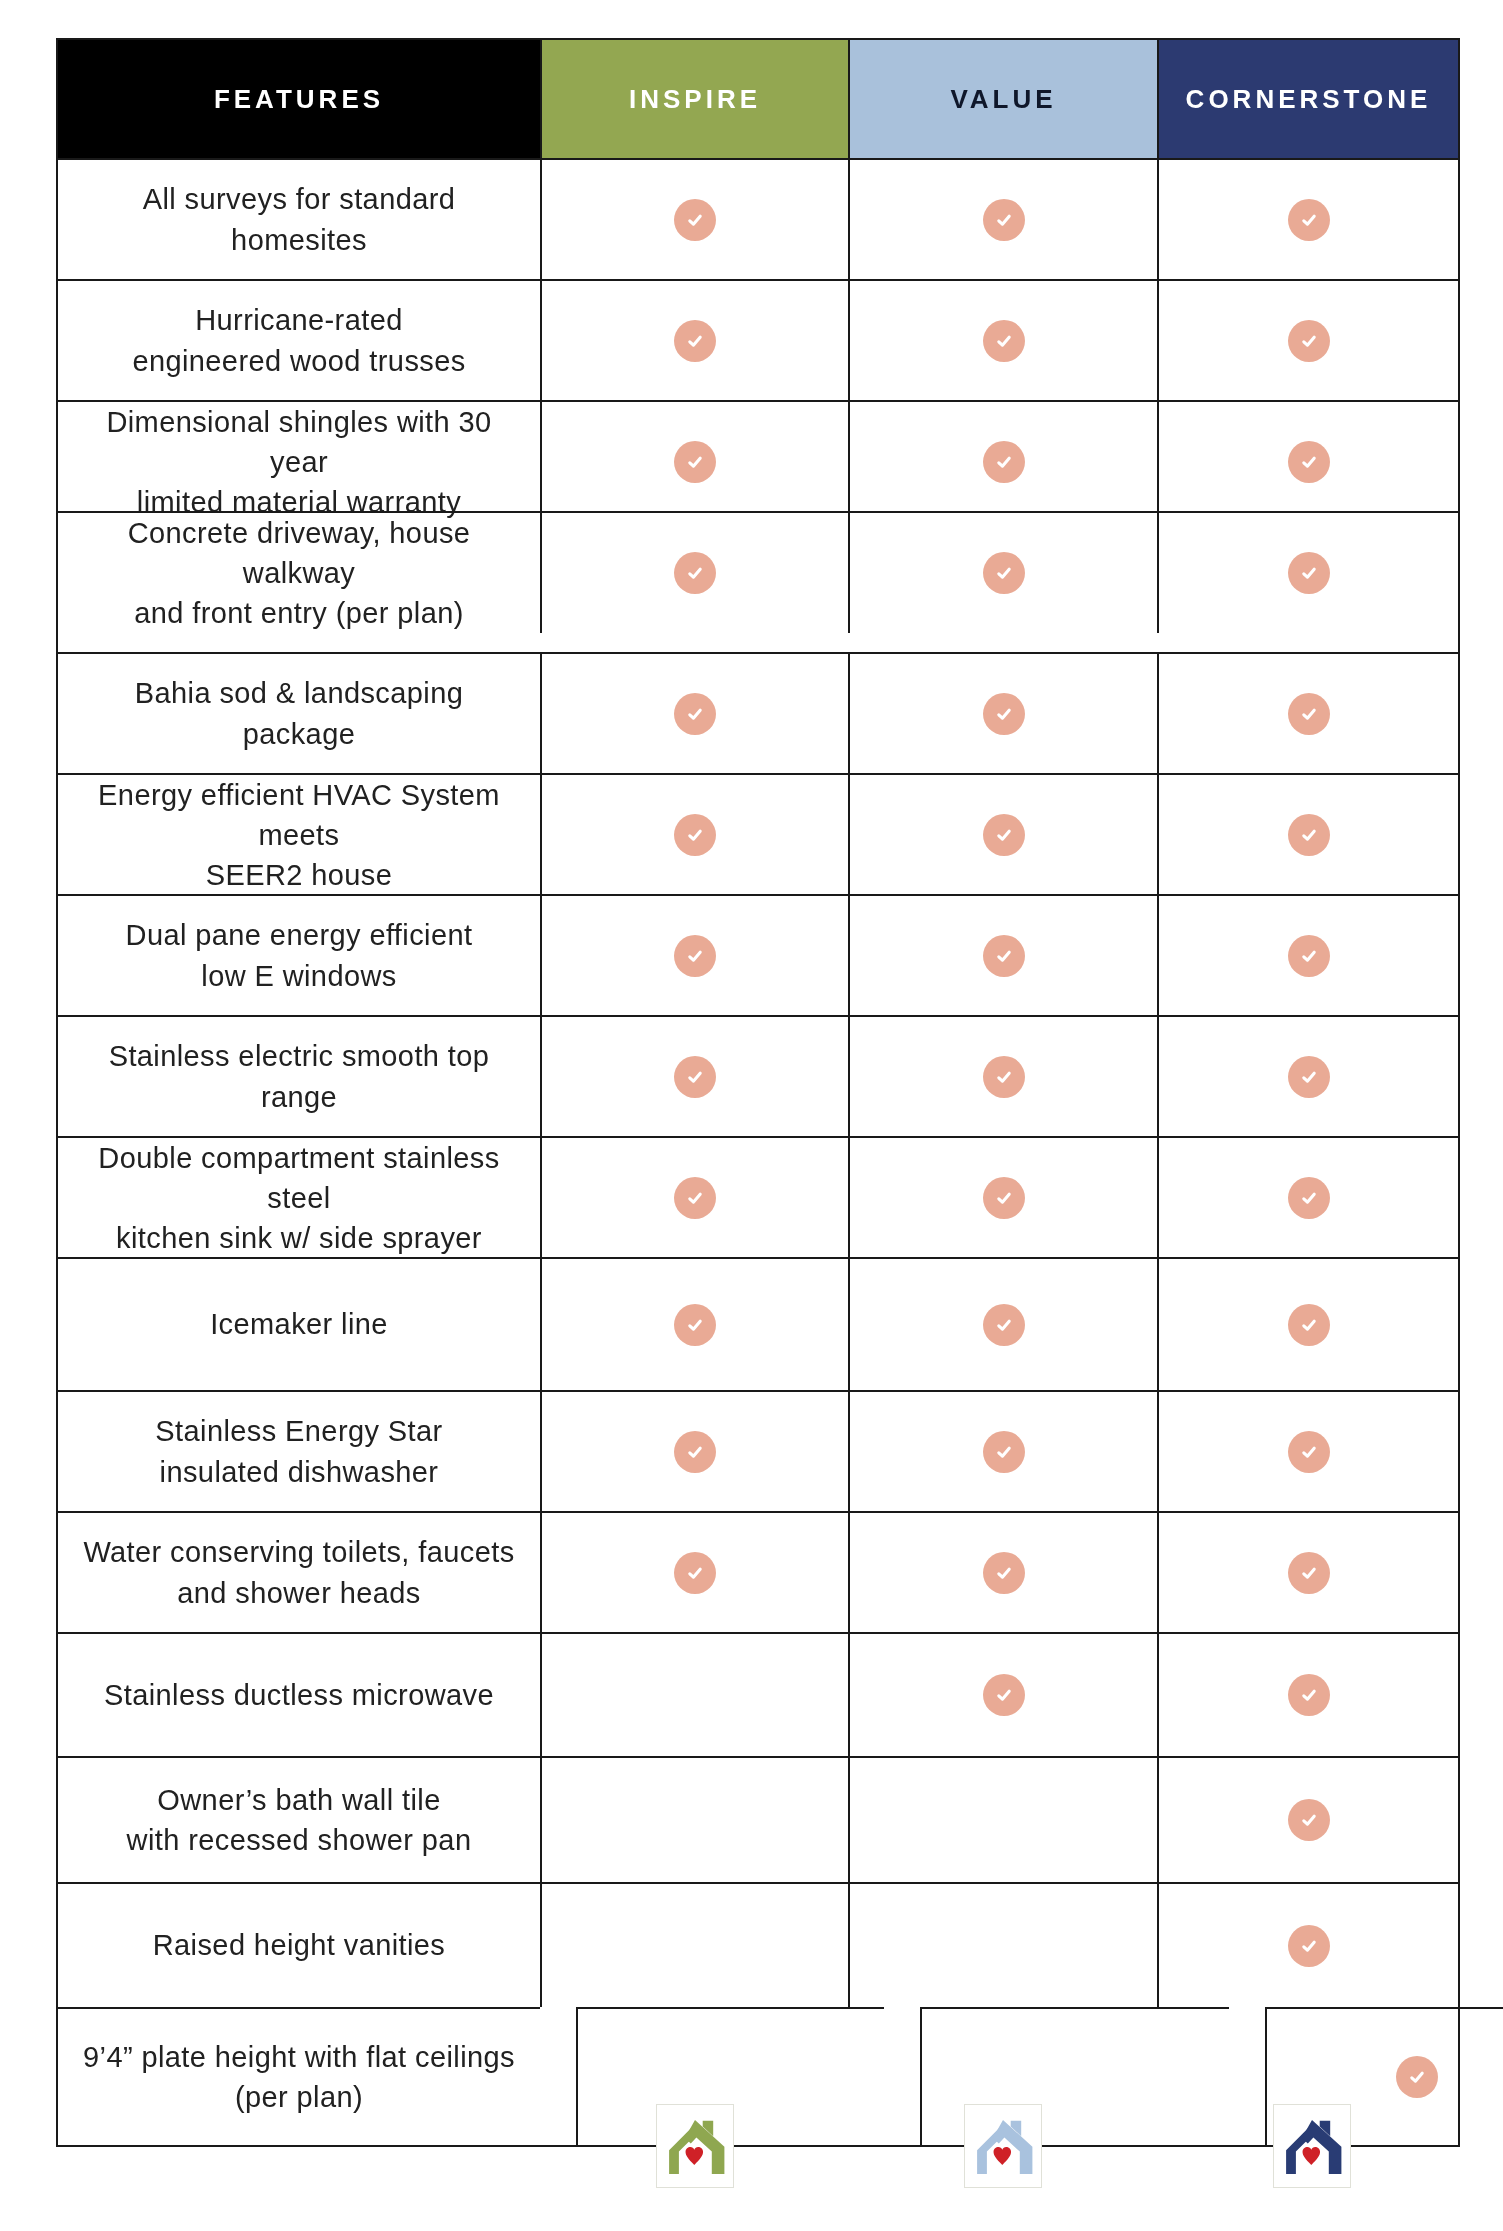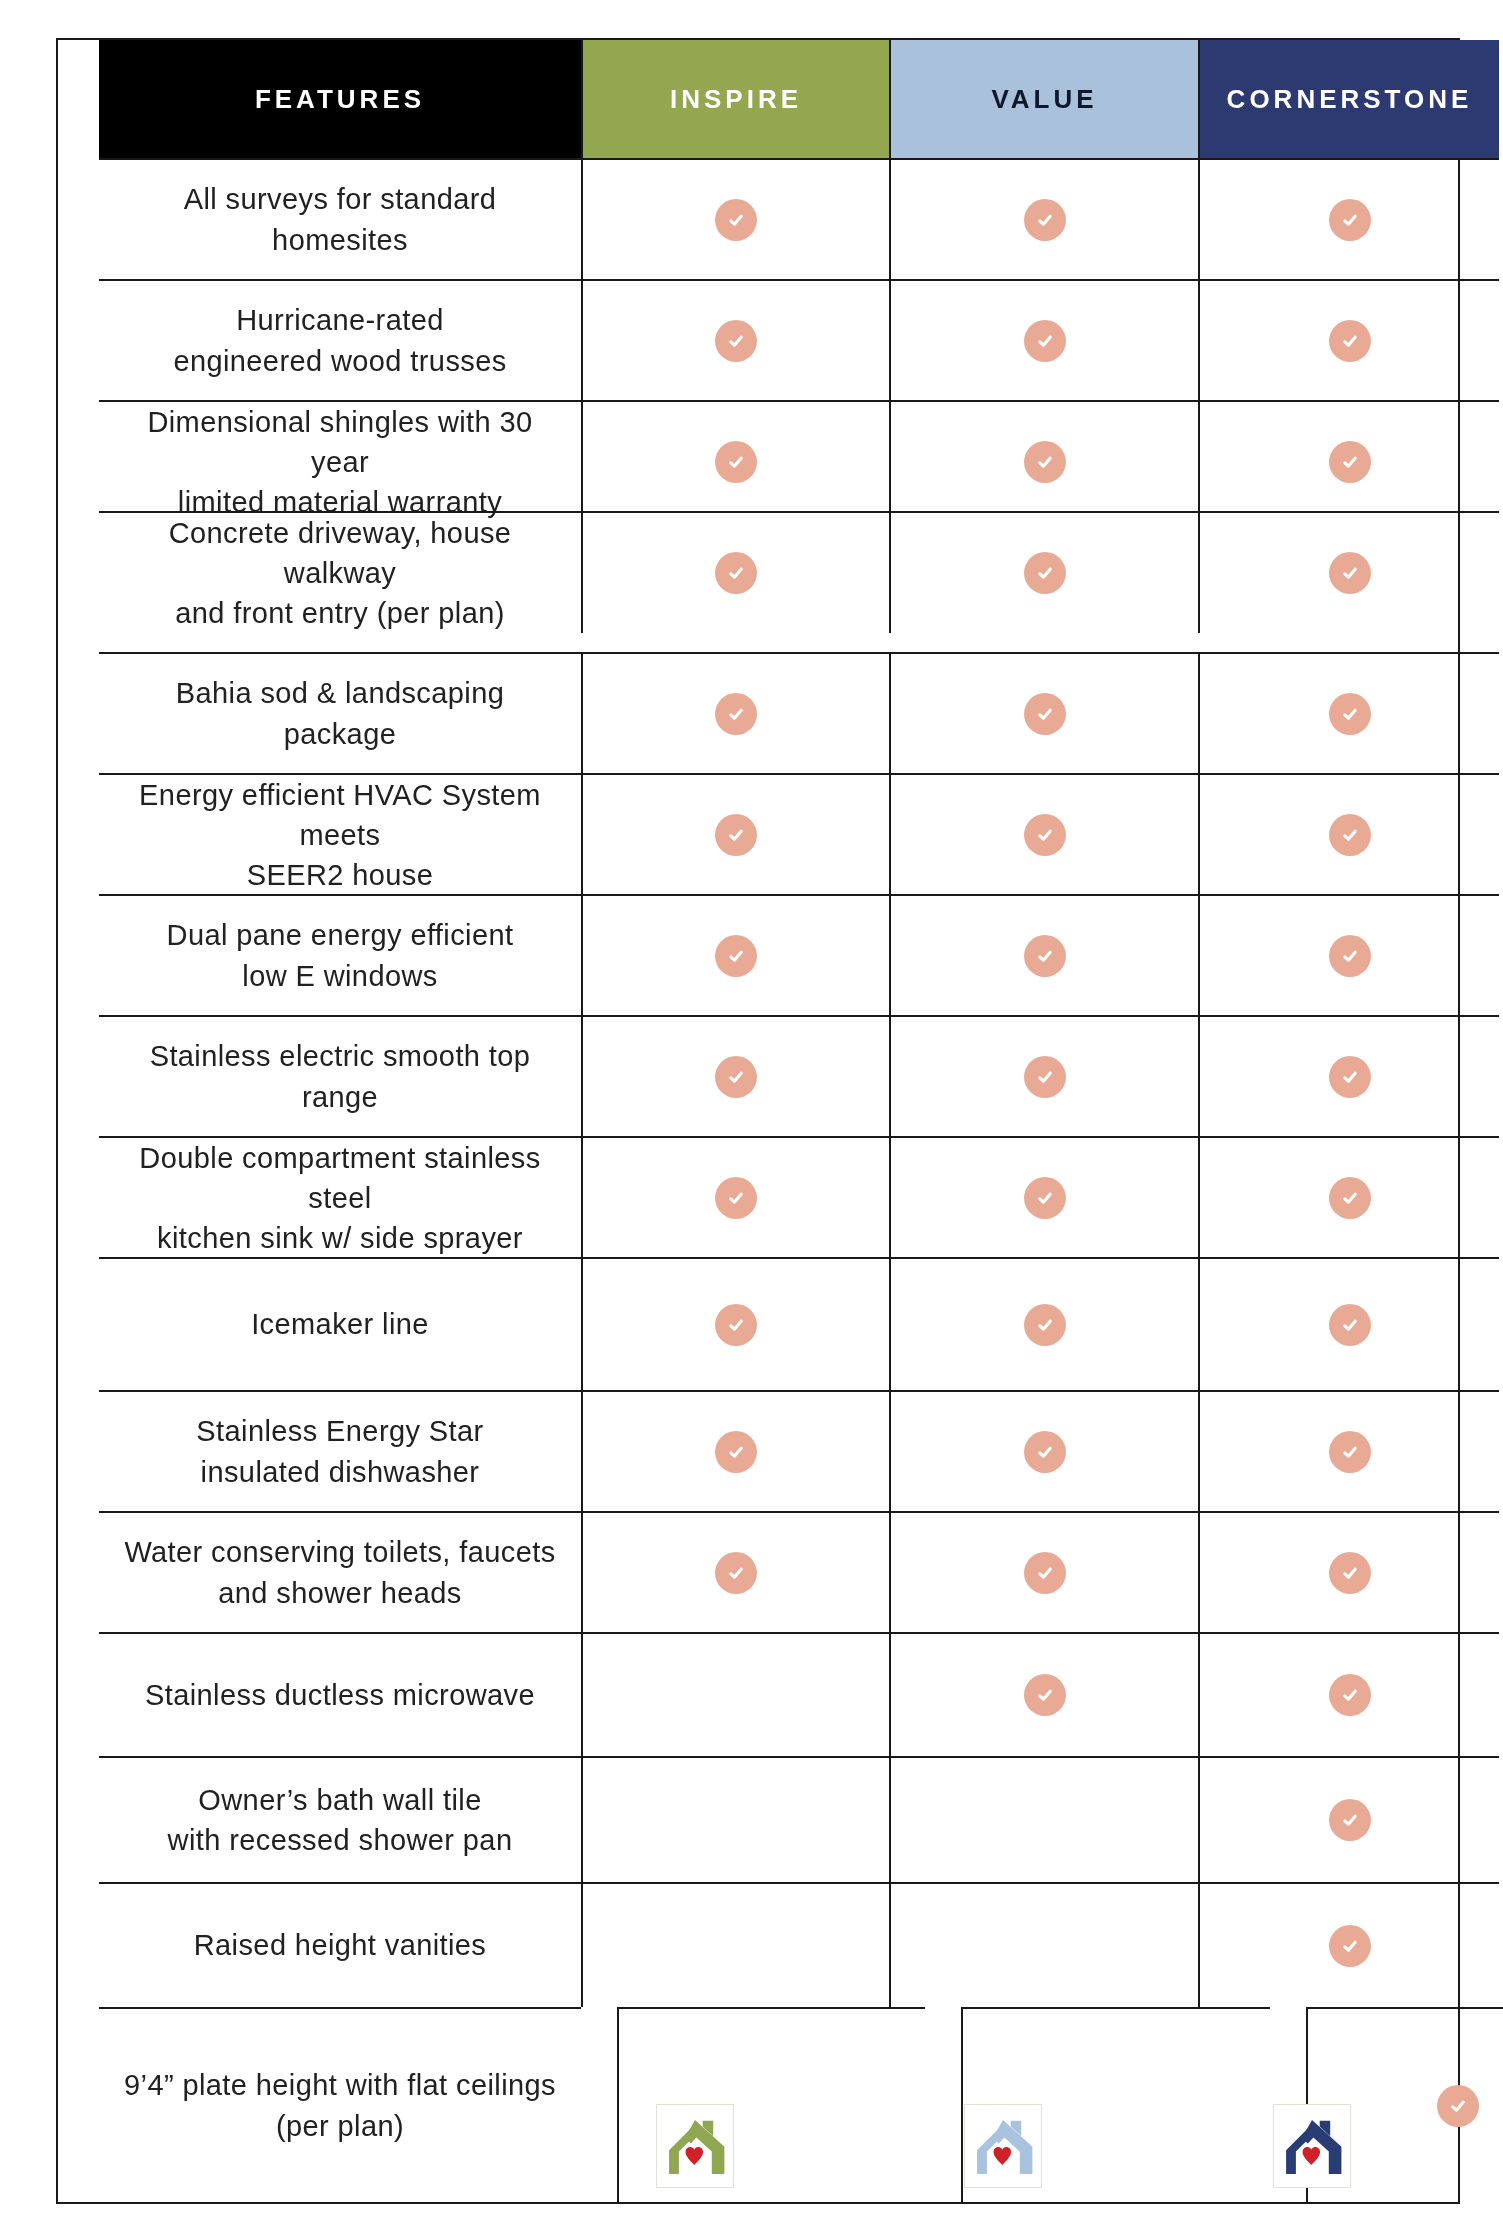--- a/index.html
+++ b/index.html
@@ -12,21 +12,20 @@
   }
   .ftable{
     position:absolute;left:56px;top:38px;width:1404px;
     border:2px solid #191919;
     box-sizing:border-box;
     background:#ffffff;
   }
   .header-row,.trow{
     display:grid;
     grid-template-columns:482px 308px 309px 301px;
-    padding-left:41px;
   }
   .header-row{height:118px;}
   .hcell{
     display:flex;align-items:center;justify-content:center;
     color:#ffffff;
     font-size:26px;font-weight:bold;letter-spacing:4px;
     box-sizing:border-box;
   }
   .hcell.plan-hcell{border-left:2px solid #191919;}
   .cell{
@@ -406,21 +405,21 @@
           <div class="cell c1"></div>
           <div class="cell c2"></div>
           <div class="cell c3">
             <div class="check-circle" style="background: rgb(233, 170, 149);">
     <svg viewBox="0 0 24 24" aria-hidden="true">
       <path d="M6.8 12.8 L10.4 16.2 L17.2 8.2" fill="none" stroke="#ffffff" stroke-width="3.1" stroke-linecap="round" stroke-linejoin="round"></path>
     </svg>
   </div>
           </div>
         </div>
-        <div class="trow" style="height: 195px; gap: 36px;">
+        <div class="trow" style="height: 138px; gap: 36px;">
           <div class="cell label-cell">9’4” plate height with flat ceilings
 (per plan)</div>
           <div class="cell c1"></div>
           <div class="cell c2"></div>
           <div class="cell c3">
             <div class="check-circle" style="background: rgb(233, 170, 149);">
     <svg viewBox="0 0 24 24" aria-hidden="true">
       <path d="M6.8 12.8 L10.4 16.2 L17.2 8.2" fill="none" stroke="#ffffff" stroke-width="3.1" stroke-linecap="round" stroke-linejoin="round"></path>
     </svg>
   </div>

